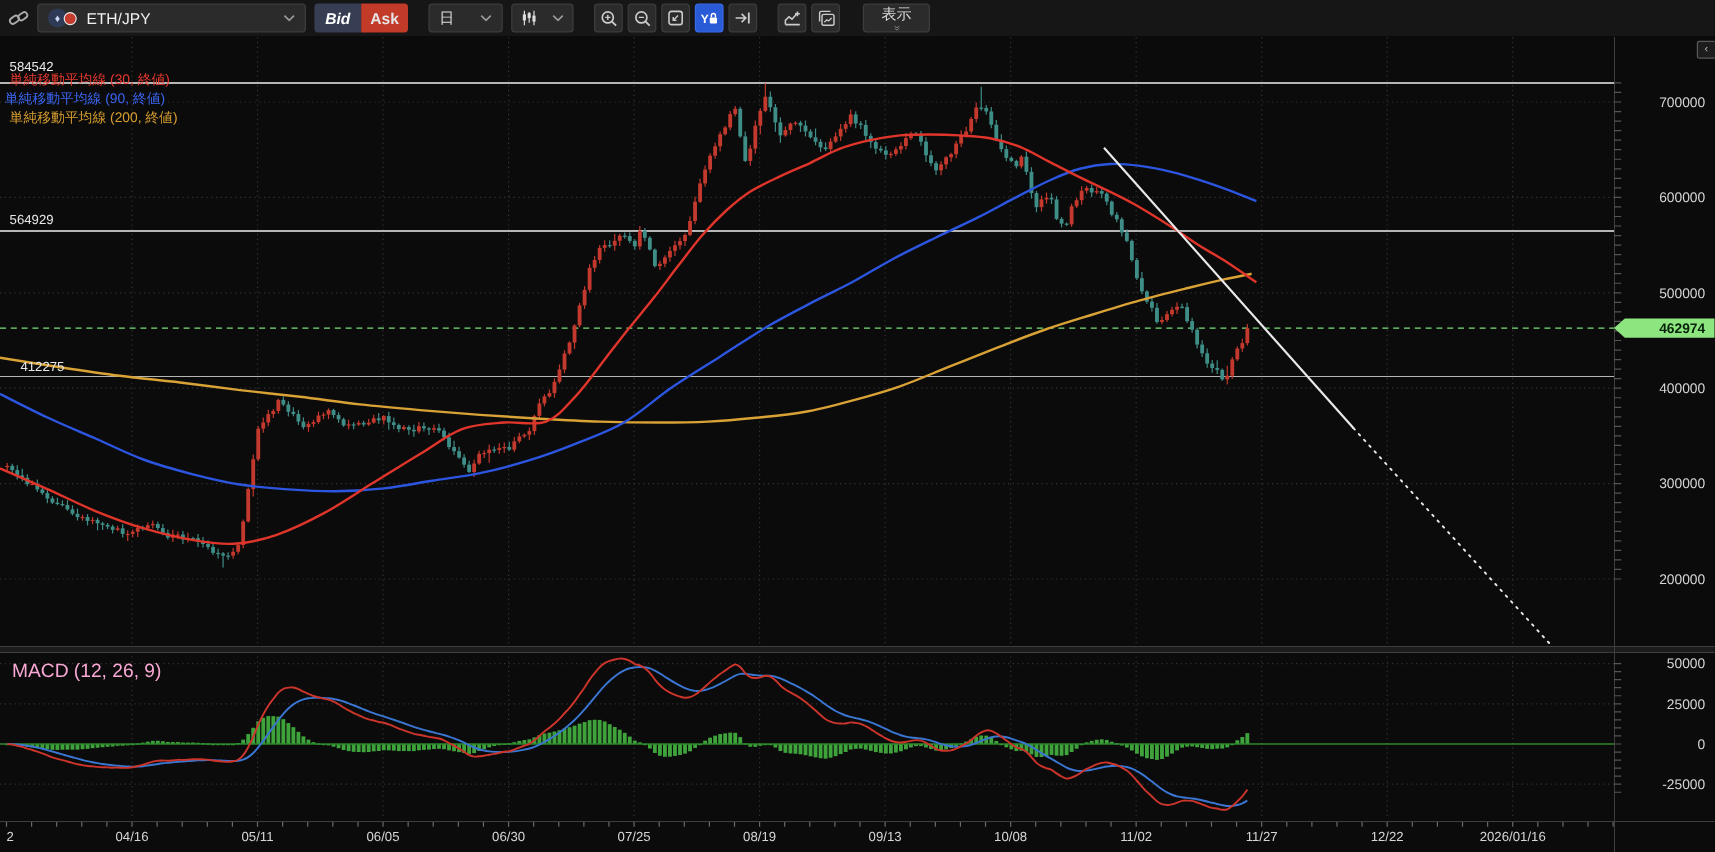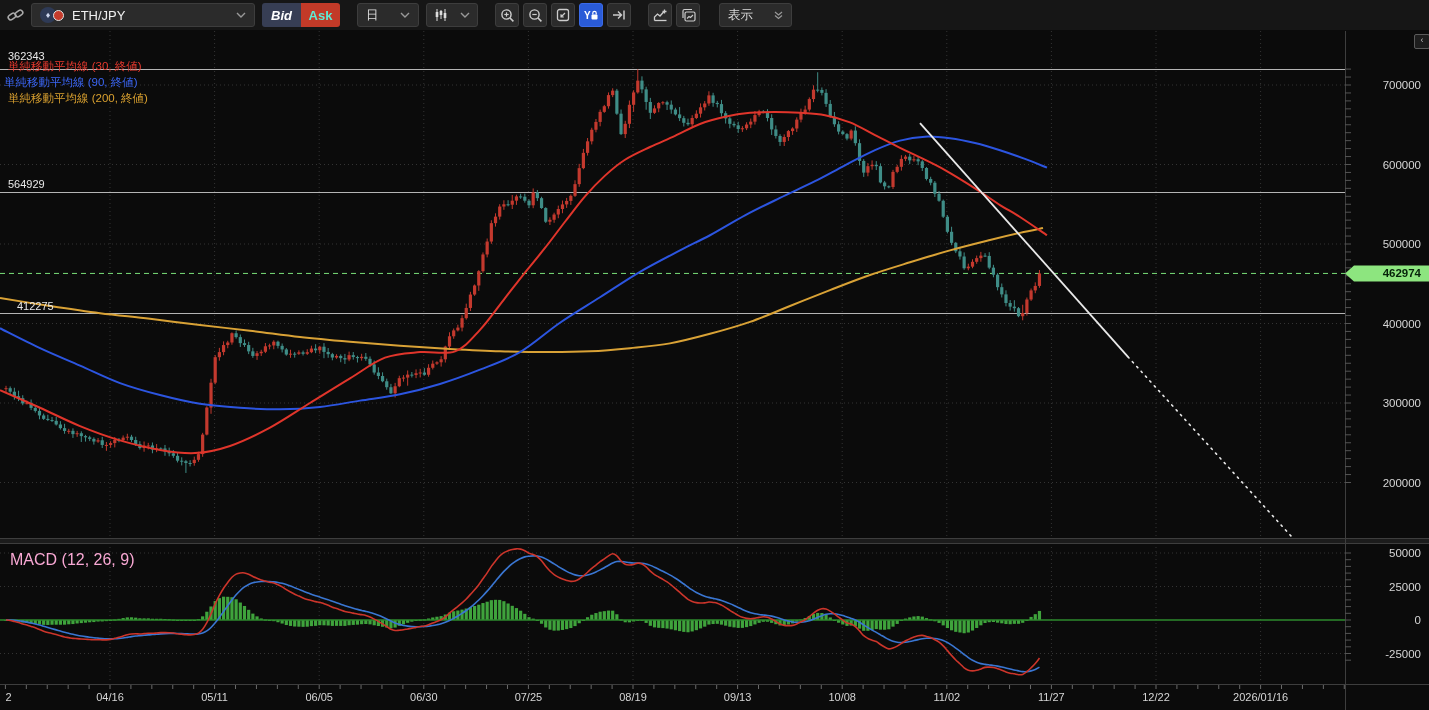--- a/index.html
+++ b/index.html
@@ -16,25 +16,25 @@
   .symbol-label{font-size:13px;font-weight:normal;color:#f0f0f0;flex:1;}
   .pair-icons{position:relative;width:26px;height:18px;}
   .eth-c{position:absolute;left:0;top:1px;width:16px;height:16px;border-radius:50%;background:#2e3a56;
          color:#cdd6ee;font-size:9px;line-height:16px;text-align:center;}
   .jpy-c{position:absolute;left:13px;top:4px;width:11px;height:11px;border-radius:50%;background:#c63c2c;
          border:1px solid #e4e4e4;box-sizing:border-box;}
   .bidask{display:flex;}
   .bid-btn{width:39px;height:24px;background:#373e54;border-radius:3px 0 0 3px;display:flex;align-items:center;
            justify-content:center;font-weight:bold;font-size:13px;color:#fff;cursor:pointer;font-style:italic;}
   .ask-btn{width:39px;height:24px;background:#c23a28;border-radius:0 3px 3px 0;display:flex;align-items:center;
-           justify-content:center;font-weight:bold;font-size:13px;color:#5eead4;cursor:pointer;}
+           justify-content:center;font-weight:bold;font-size:13px;color:#e5e5e5;cursor:pointer;}
   .tf-btn{width:62px;padding:0 8px;justify-content:space-between;}
   .ct-btn{width:52px;padding:0 7px;justify-content:space-between;}
   .active-blue{background:#2a5bd7;border-color:#3a6ae8;}
-  .disp-btn{width:73px;padding:0 8px;justify-content:space-between;margin-left:12px;}
+  .disp-btn{width:56px;padding:0 8px;justify-content:space-between;margin-left:12px;flex-direction:column;}
   .grp{display:flex;gap:4px;margin-left:10px;}
   
   .ovl{position:absolute;z-index:3;pointer-events:none;}
   .pline-label{font-size:11px;color:#e8e8e8;}
   .lg{font-size:11.5px;}
   .macd-label{font-size:16px;color:#f9a8d4;}
   .collapse-btn{position:absolute;left:1414px;top:34px;width:14px;height:13px;border:1px solid #5a5a5a;
                 border-radius:2px;background:#1d1d1d;color:#bbb;font-size:9px;line-height:11px;
                 text-align:center;z-index:4;cursor:pointer;}
 </style>
@@ -1107,21 +1107,21 @@
     </div>
 
     <div class="tb-btn disp-btn">
       <span>表示</span>
       <svg width="9" height="9" viewBox="0 0 9 9">
           <path d="M1 1l3.5 3L8 1M1 4.5l3.5 3L8 4.5" stroke="#999" stroke-width="1.2" fill="none"></path>
         </svg>
     </div>
   </div>
 
-  <div class="ovl pline-label" style="left:8px;top:50px;">362343</div>
+  <div class="ovl pline-label" style="left:8px;top:50px;">584542</div>
   <div class="ovl lg" style="left:8px;top:59px;color:#e8392e;">単純移動平均線 (30, 終値)</div>
   <div class="ovl lg" style="left:4px;top:75px;color:#3b66f5;">単純移動平均線 (90, 終値)</div>
   <div class="ovl lg" style="left:8px;top:91px;color:#d9a02f;">単純移動平均線 (200, 終値)</div>
   <div class="ovl pline-label" style="left:8px;top:178px;">564929</div>
   <div class="ovl pline-label" style="left:17px;top:300px;">412275</div>
   <div class="ovl macd-label" style="left:10px;top:551px;">MACD (12, 26, 9)</div>
 
   <div class="collapse-btn">‹</div>
 </div>
 

